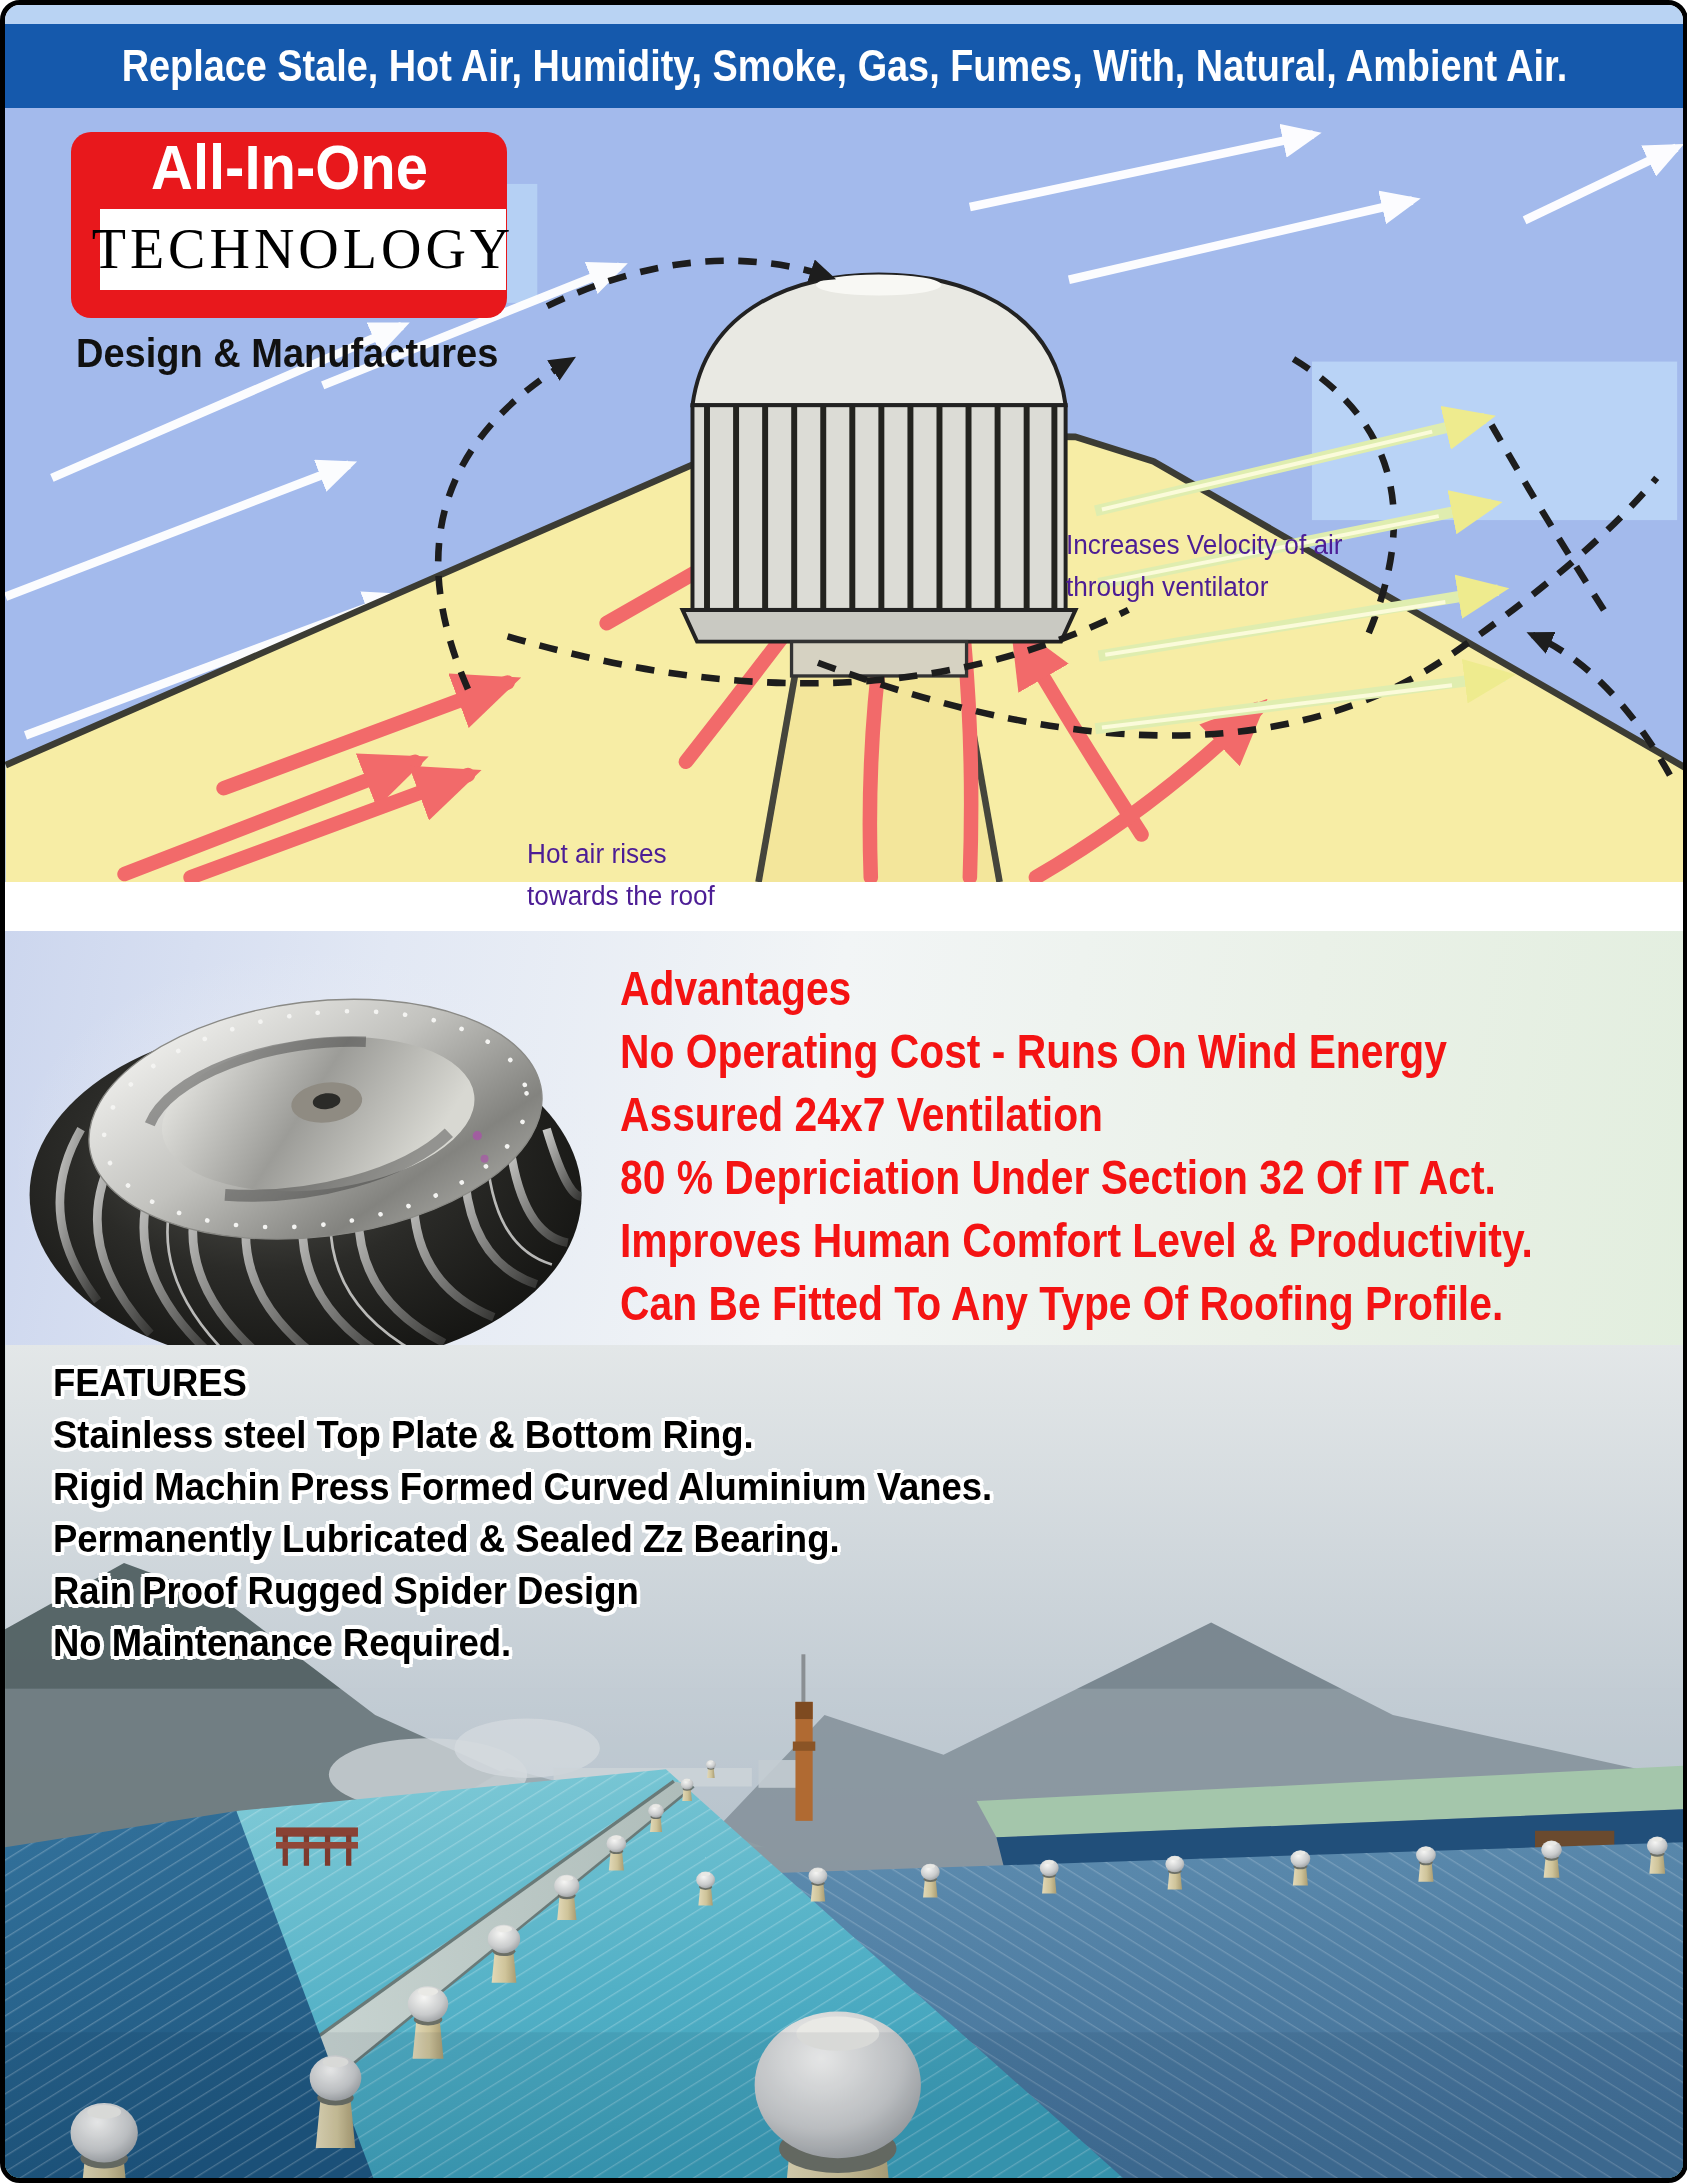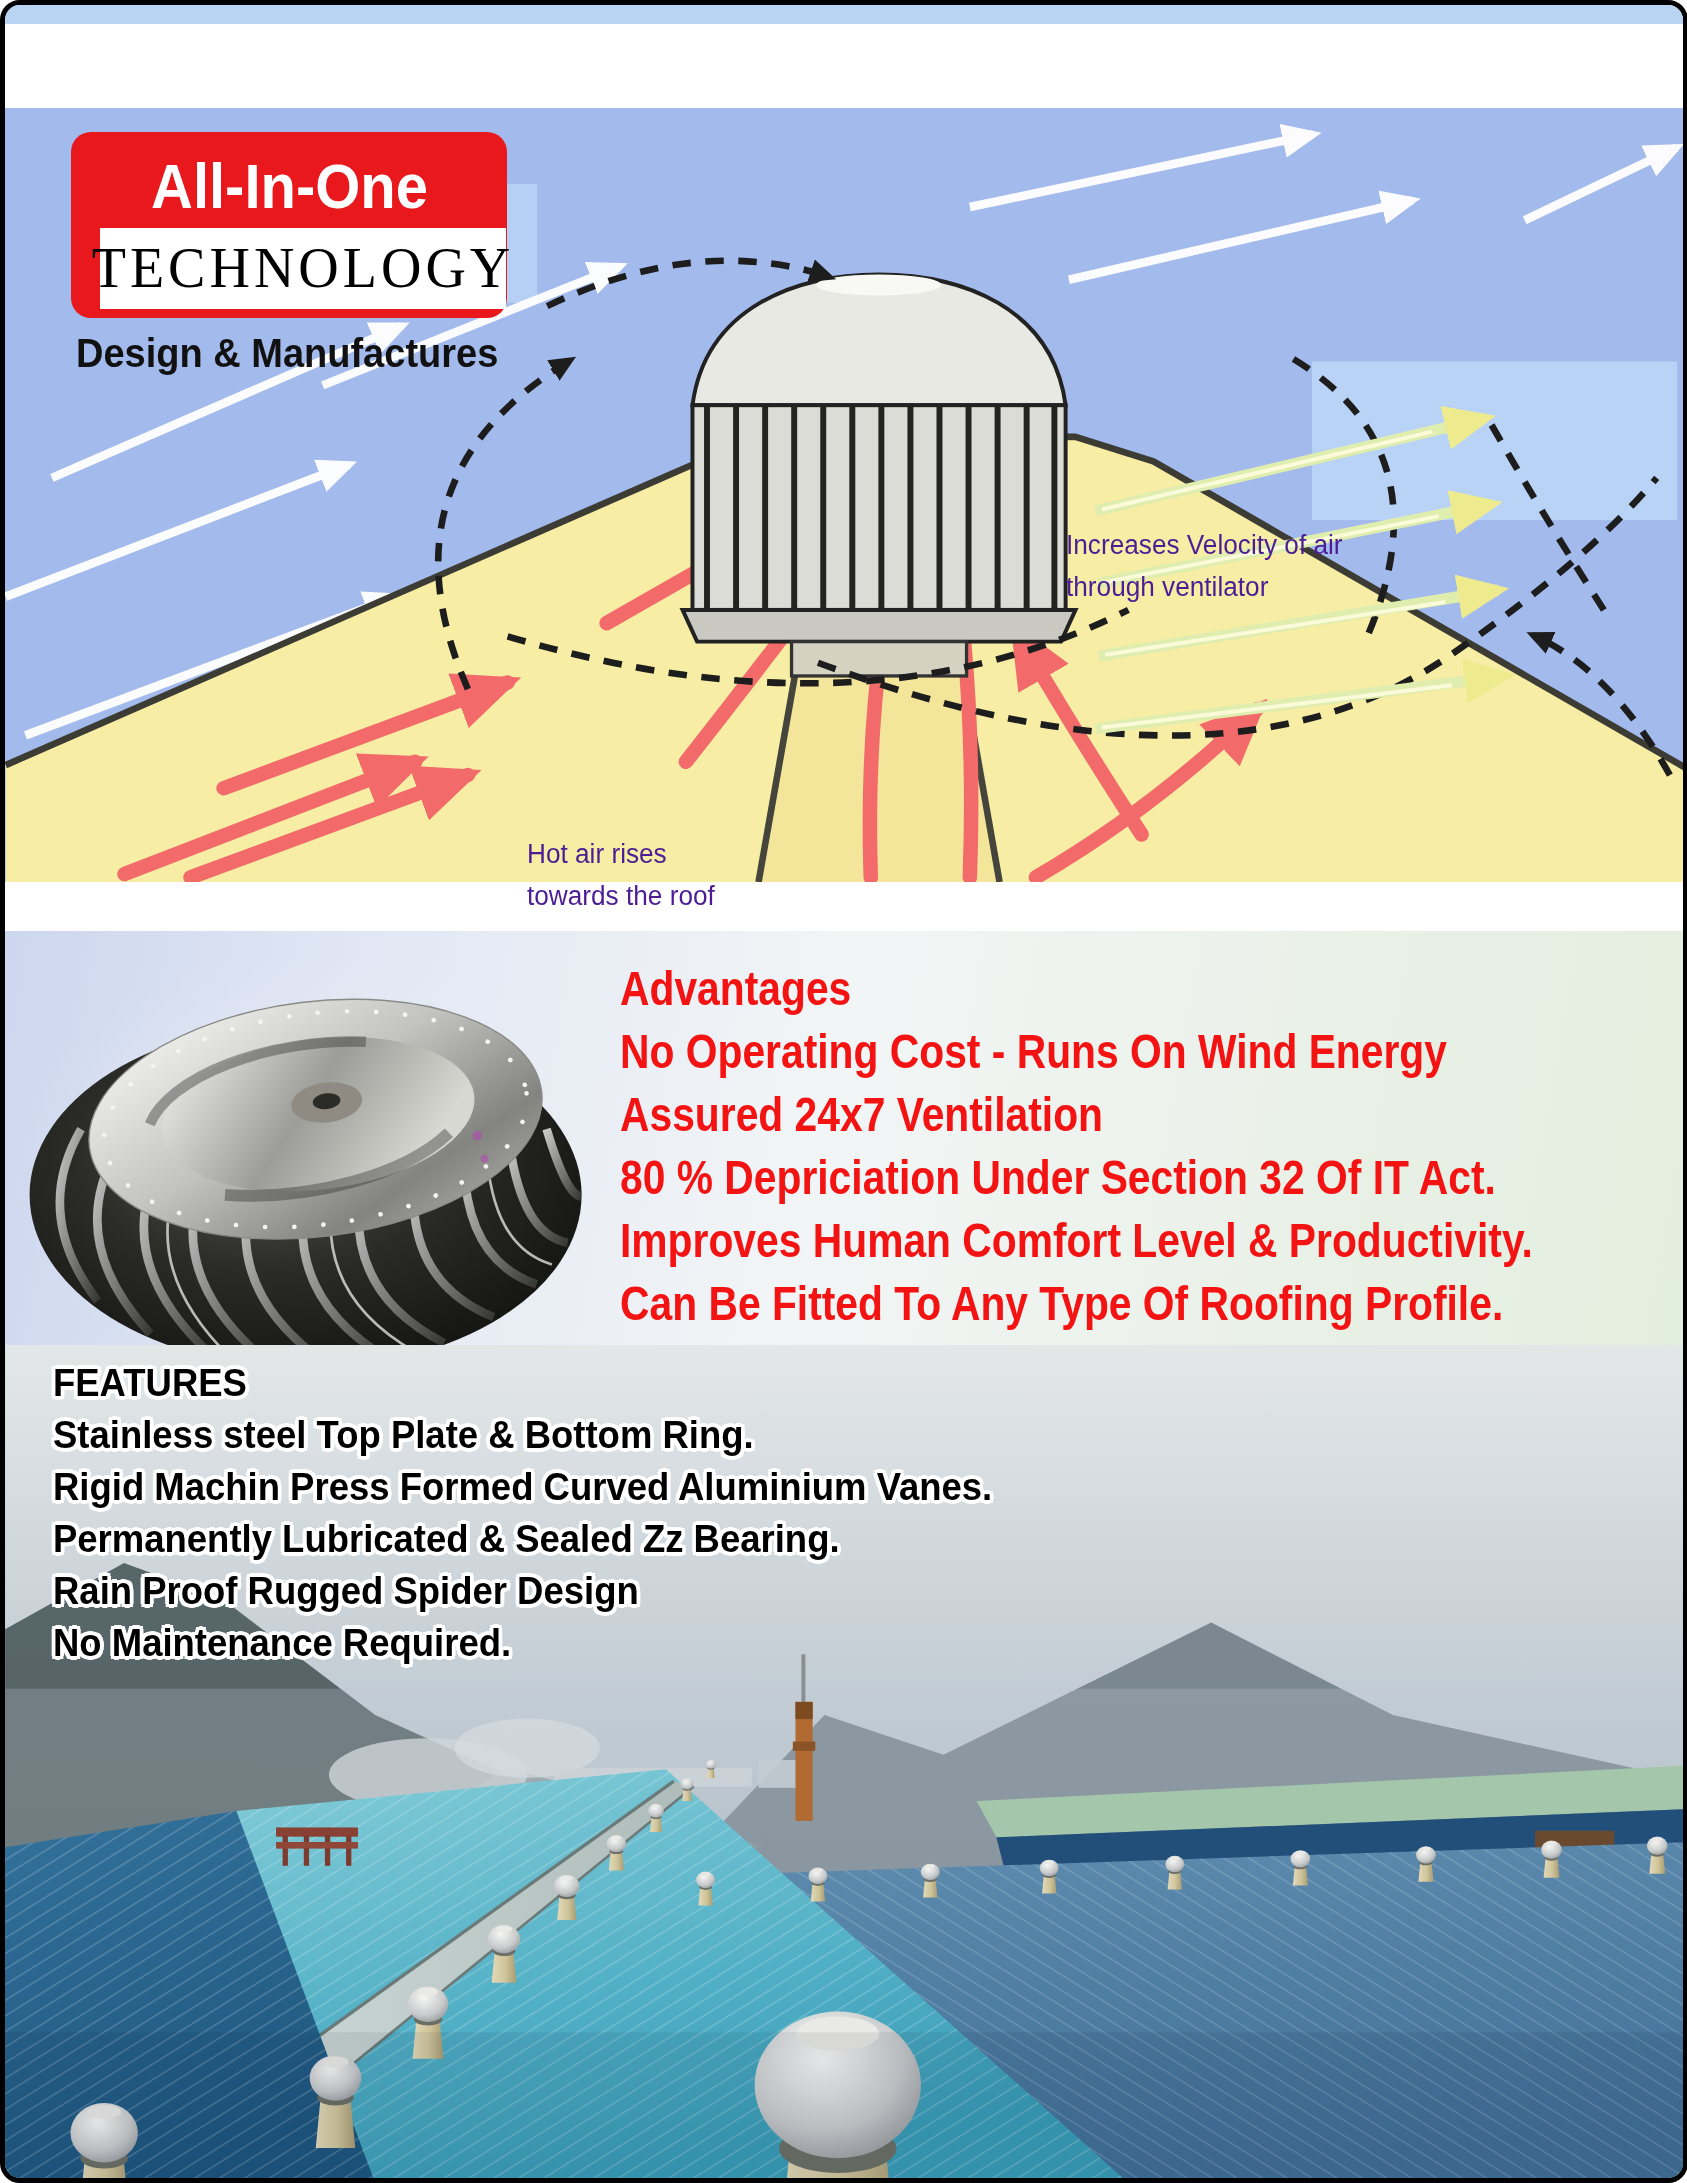--- a/index.html
+++ b/index.html
@@ -18,21 +18,21 @@
   .banner span{
     display:inline-block;color:#fff;font-weight:700;font-size:44px;white-space:nowrap;
     transform:scaleX(.86);transform-origin:center;letter-spacing:0px;
   }
   
   .diagram{position:absolute;left:0;top:103px;width:100%;height:774px;background:#a3baec;}
   .diagram svg{position:absolute;left:0;top:0;}
   .logo-box{
     position:absolute;left:66px;top:24px;width:436px;height:186px;background:#e8181c;
     border-radius:20px;display:flex;flex-direction:column;align-items:center;justify-content:flex-start;
-    padding-top:20px;
+    padding-top:1px;
   }
   .logo-title{color:#fff;font-weight:700;font-size:63px;line-height:69px;transform:scaleX(.92);}
   .logo-sub-box{margin-top:6.6px;width:406px;height:81px;background:#fff;display:flex;align-items:center;justify-content:center;margin-left:28px;}
   .logo-sub{font-family:"Liberation Serif",serif;color:#000;font-size:56px;letter-spacing:4px;transform:scaleX(1.0);}
   .logo-tagline{position:absolute;left:71px;top:223px;font-weight:700;font-size:40px;color:#111;transform:scaleX(.95);transform-origin:left;}
   .dia-label{position:absolute;color:#4c1d95;font-size:27px;line-height:42px;font-weight:400;}
   .dia-label div{transform:scaleX(.97);transform-origin:left;}
   .lbl-velocity{left:1061px;top:416px;}
   .lbl-hot{left:522px;top:685px;margin-top:40px;}
   
@@ -56,20 +56,23 @@
     text-shadow:-3.3px -3.3px 0 #fff,3.3px -3.3px 0 #fff,-3.3px 3.3px 0 #fff,3.3px 3.3px 0 #fff,
                 -4px 0 0 #fff,4px 0 0 #fff,0 -4px 0 #fff,0 4px 0 #fff;
   }
 </style>
 </head>
 <body>
 
 <div class="page">
 
   <div class="top-strip"></div>
+  <div class="banner">
+    <span>Replace Stale, Hot Air, Humidity, Smoke, Gas, Fumes, With, Natural, Ambient Air.</span>
+  </div>
 
   <div class="diagram">
     <svg width="1688" height="774" viewBox="0 0 2554 1172">
       <defs>
         <marker id="mW" markerWidth="4.6" markerHeight="4" refX="3.6" refY="2" orient="auto">
             <path d="M0,0 L4.6,2 L0,4 Z" fill="#ffffff"></path>
           </marker>
         <marker id="mY" markerWidth="4.6" markerHeight="4" refX="3.6" refY="2" orient="auto">
             <path d="M0,0 L4.6,2 L0,4 Z" fill="#eeeb8e"></path>
           </marker>

